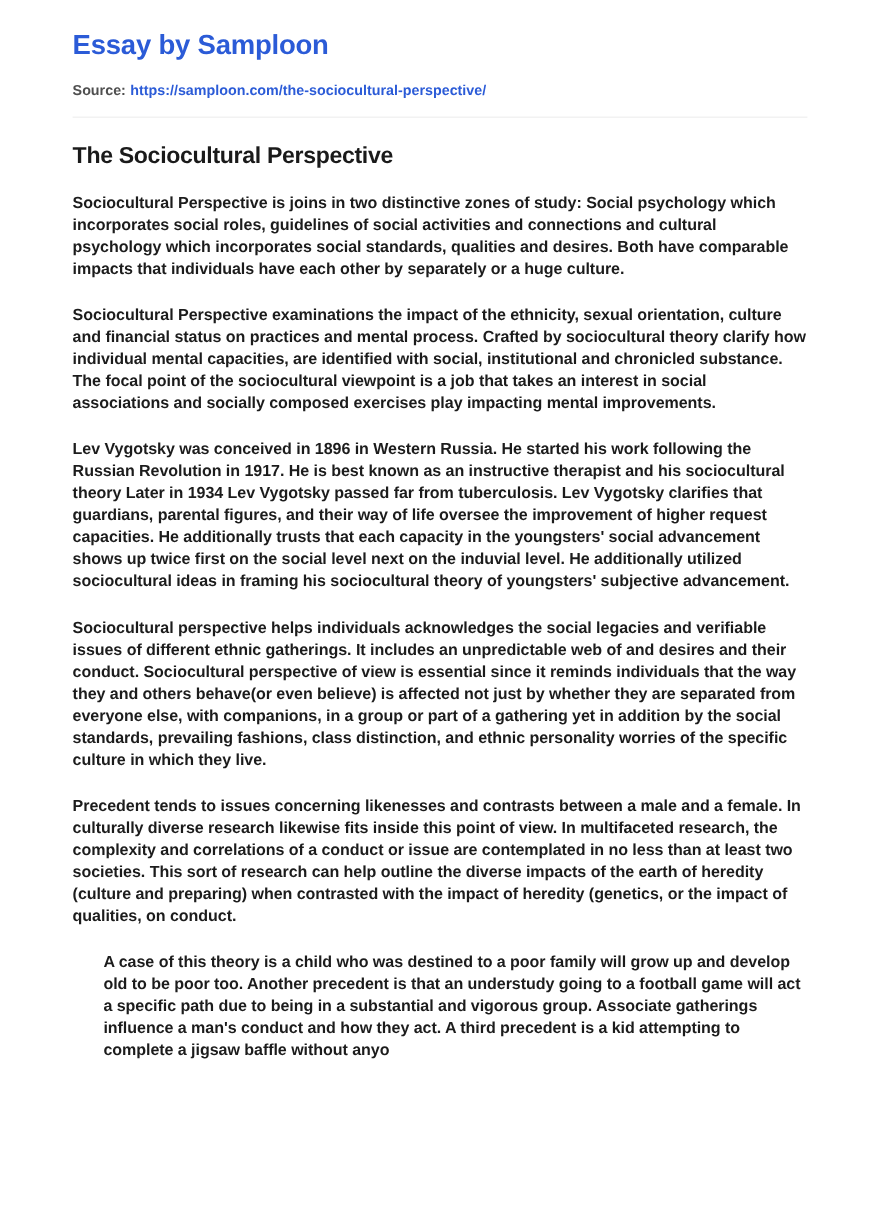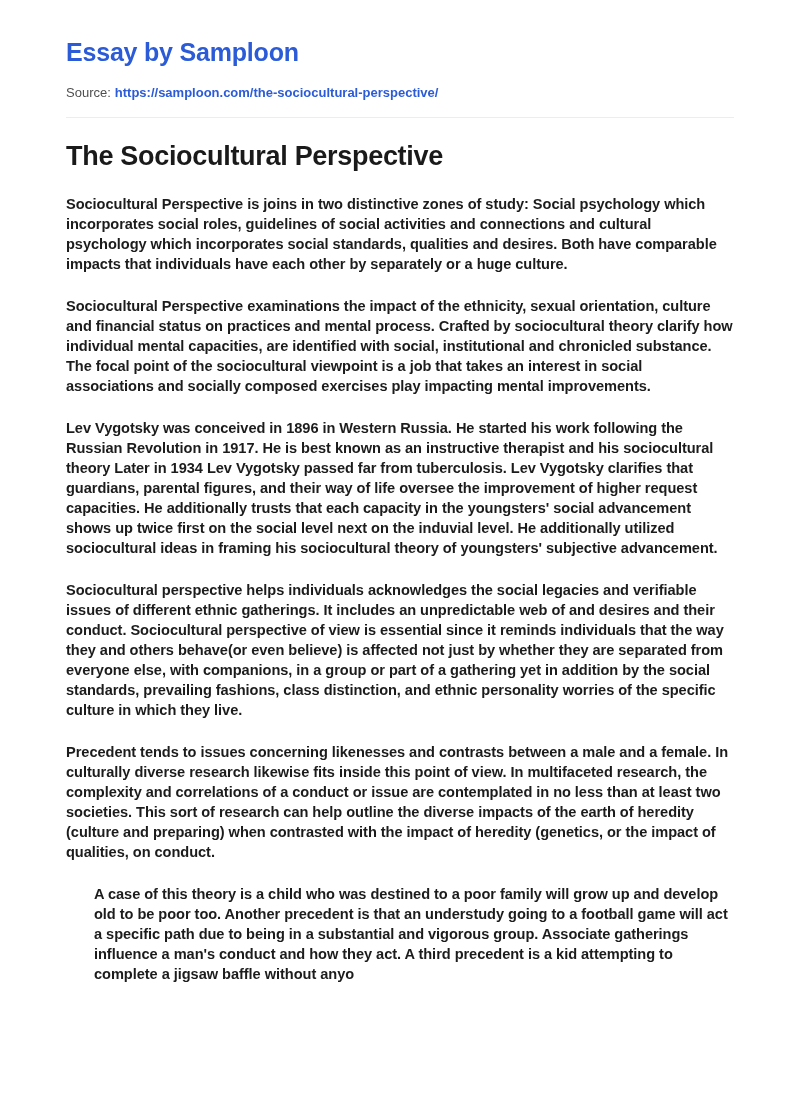--- a/index.html
+++ b/index.html
@@ -20,63 +20,63 @@
     position: relative;
     width: 800px;
     height: 1119px;
     background: #ffffff;
     box-sizing: border-box;
     padding: 0 66px;
   }
 
   
   .site-header {
-    padding-top: 37px;
+    padding-top: 26px;
   }
   .brand {
     display: block;
     font-size: 25px;
     font-weight: bold;
     letter-spacing: -0.2px;
     color: #2b5bd7;
     line-height: 1.2;
     margin: 0;
     text-decoration: none;
   }
   .source-line {
     margin-top: 18px;
     font-size: 13px;
     line-height: 1.3;
     color: #4f4f4f;
     white-space: nowrap;
   }
   .source-label {
     color: #4f4f4f;
-    font-weight: normal;
+    font-weight: bold;
   }
   .source-url {
     color: #2b5bd7;
     font-weight: bold;
     text-decoration: none;
     margin-left: 4px;
     margin-top: 20px;
   }
 
   .divider {
     margin-top: 15px;
     border: 0;
     border-top: 1px solid #ededed;
     height: 0;
     width: 100%;
   }
 
   
   .article-title {
     margin: 22px 0 0 0;
-    font-size: 27px;
+    font-size: 21px;
     font-weight: bold;
     letter-spacing: -0.3px;
     color: #1a1a1a;
     line-height: 1.25;
   }
 
   .article-body {
     margin-top: 20px;
   }
   .article-body p {

